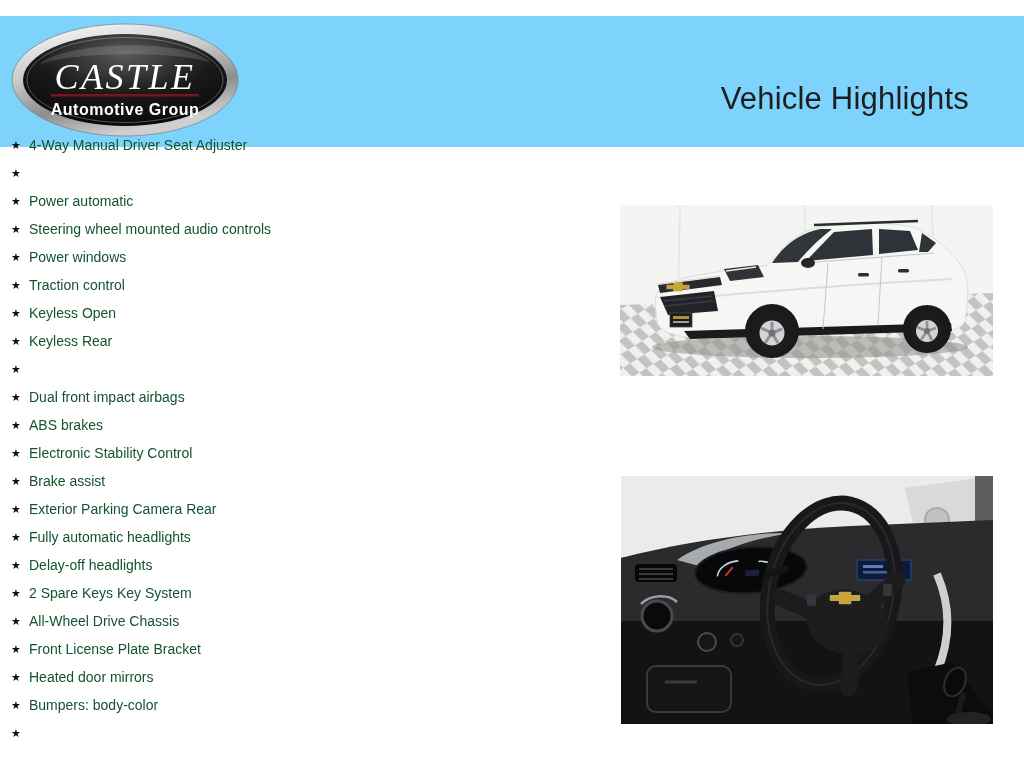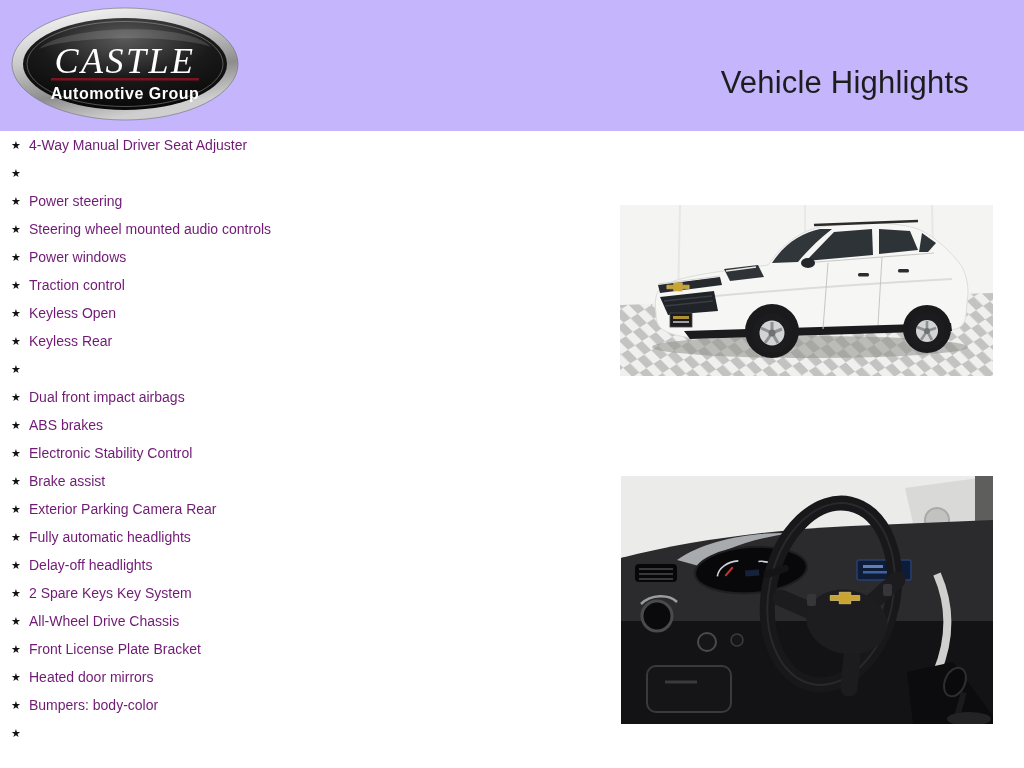--- a/index.html
+++ b/index.html
@@ -1,29 +1,29 @@
 <!DOCTYPE html>
 <html><head>
 <meta charset="utf-8">
 <style>
   html,body{margin:0;padding:0;}
   body{font-family:"Liberation Sans",sans-serif;background:#ffffff;}
   .page{position:relative;width:1024px;height:768px;background:#ffffff;overflow:hidden;}
 
   
-  .header{position:absolute;left:0;top:0;width:1024px;height:131px;background:#c4b5fd;}
+  .header{position:absolute;left:0;top:16px;width:1024px;height:131px;background:#7dd3fc;}
   .logo{position:absolute;left:11px;top:7px;width:228px;height:114px;}
   .page-title{position:absolute;right:39px;top:47px;margin:16px;font-size:31px;font-weight:400;
               color:#1d1d1d;line-height:40px;letter-spacing:0.2px;}
 
   
   .features{position:absolute;left:11px;top:131px;width:575px;margin:0;padding:0;list-style:none;}
   .feature{height:28px;display:flex;align-items:center;}
   .star{width:18px;font-size:11px;color:#111;text-align:left;line-height:28px;}
-  .feature-label{font-size:14px;color:#701a75;line-height:28px;}
+  .feature-label{font-size:14px;color:#14532d;line-height:28px;}
 
   
   .photo{position:absolute;margin:0;padding:0;}
   .photo svg{display:block;width:100%;height:100%;}
   .photo-exterior{left:620px;top:205px;width:373px;height:171px;}
   .photo-interior{left:621px;top:476px;width:372px;height:248px;}
 </style>
 </head>
 <body>
 
@@ -58,21 +58,21 @@
   <ul class="features">
     <li class="feature">
         <span class="star">★</span>
         <span class="feature-label">4-Way Manual Driver Seat Adjuster</span>
       </li>
     <li class="feature">
         <span class="star">★</span>
       </li>
     <li class="feature">
         <span class="star">★</span>
-        <span class="feature-label">Power steering</span>
+        <span class="feature-label">Power automatic</span>
       </li>
     <li class="feature">
         <span class="star">★</span>
         <span class="feature-label">Steering wheel mounted audio controls</span>
       </li>
     <li class="feature">
         <span class="star">★</span>
         <span class="feature-label">Power windows</span>
       </li>
     <li class="feature">

